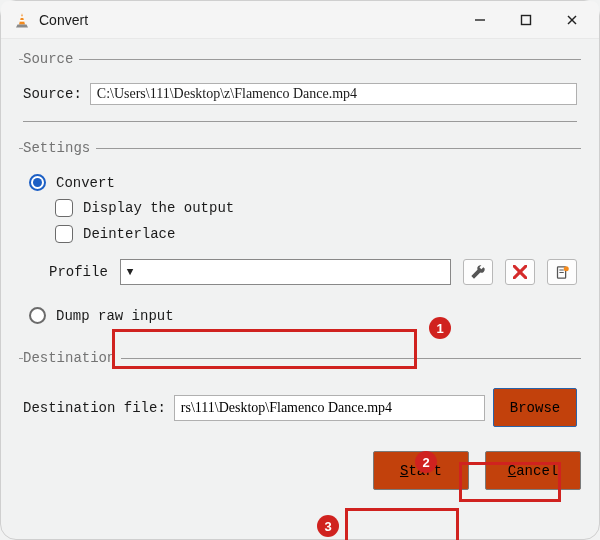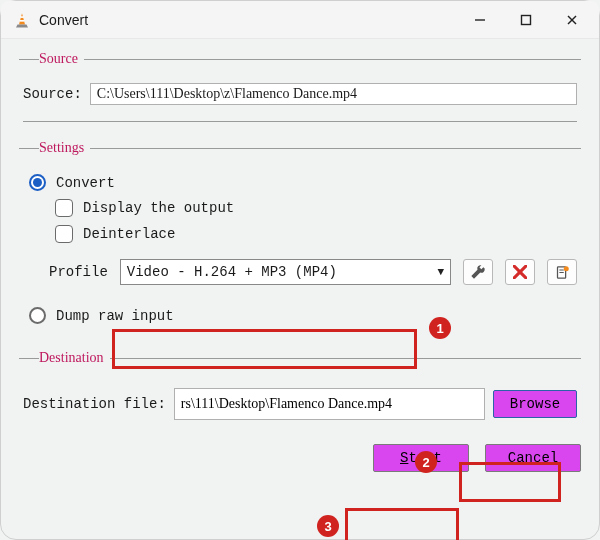--- a/index.html
+++ b/index.html
@@ -53,24 +53,23 @@
   }
   fieldset.group{
     border:none;
     border-top:1px solid var(--border);
     margin:4px 0 12px 0;
     padding:10px 4px 6px 4px;
     position:relative;
   }
   fieldset.group > legend{
     padding:0 6px 0 0;
-    margin-left:16px;
-    color:#be185d;
+    margin-left:0;
+    color:#737373;
     background:var(--bg);
-    font-family:Liberation Serif, serif;
   }
   .row{display:flex;align-items:center;gap:8px;margin:6px 0}
   .label{white-space:nowrap}
   .field{
     flex:1;
     height:22px;
     background:var(--field-bg);
     border:1px solid var(--field-border);
     padding:2px 6px;
     font-family:Liberation Serif, serif;font-size:inherit;
@@ -97,21 +96,21 @@
     flex:1;height:26px;background:#fff;border:1px solid #888;
     display:flex;align-items:center;padding:0 6px;justify-content:space-between;
     font-family:inherit;
   }
   .combo .caret{font-size:11px;color:#222}
   .iconbtn{
     width:30px;height:26px;border:1px solid #b8b8b8;border-radius:3px;background:#fdfdfd;
     display:flex;align-items:center;justify-content:center;
   }
   .btn{
-    height:28px;padding:0 18px;border:1px solid #7a7a7a;background:#d946ef;
+    height:39px;padding:0 18px;border:1px solid #7a7a7a;background:#c2410c;
     font-family:inherit;font-size:inherit;border-radius:2px;
     display:flex;align-items:center;justify-content:center;
   }
   .btn.primary{border-color:#2a63a8}
   .btn .mnemonic{text-decoration:underline}
   .bottom-buttons{
     display:flex;gap:16px;justify-content:flex-end;margin-top:6px;
   }
   
   .annot-box{
@@ -185,21 +184,20 @@
           <span>Display the output</span>
         </div>
         <div class="check">
           <span class="check-input"></span>
           <span>Deinterlace</span>
         </div>
 
         <div class="row" style="gap:12px;margin-top:16px">
           <span class="label">Profile</span>
           <div class="combo">
-            <span>Video - H.264 + MP3 (MP4)</span>
             <span class="caret">▼</span>
           </div>
           <div class="iconbtn">
             <span>
               <svg width="16" height="16" viewBox="0 0 24 24">
                   <path fill="#555" d="M22 6.9a5 5 0 0 1-6.6 5.9L6 22l-4-4 9.2-9.4A5 5 0 0 1 17.1 2l-3 3 2.9 2.9 3-3z"></path>
                 </svg>
             </span>
           </div>
           <div class="iconbtn">
@@ -226,21 +224,21 @@
       <div class="radio" style="margin-top:22px">
         <span class="radio-input unchecked"></span>
         <span>Dump raw input</span>
       </div>
     </fieldset>
 
     <fieldset class="group">
       <legend>Destination</legend>
       <div class="row" style="margin-top:12px">
         <span class="label">Destination file:</span>
-        <input class="field" style="height: 32px;" value="rs\111\Desktop\Flamenco Dance.mp4">
+        <input class="field" style="height: 26px;" value="rs\111\Desktop\Flamenco Dance.mp4">
         <button class="btn primary" style="width:84px">
           <span>Browse</span>
         </button>
       </div>
     </fieldset>
 
     <div class="bottom-buttons">
       <button class="btn" style="width:96px">
         <span class="mnemonic">S</span>
           <span>tart</span>

